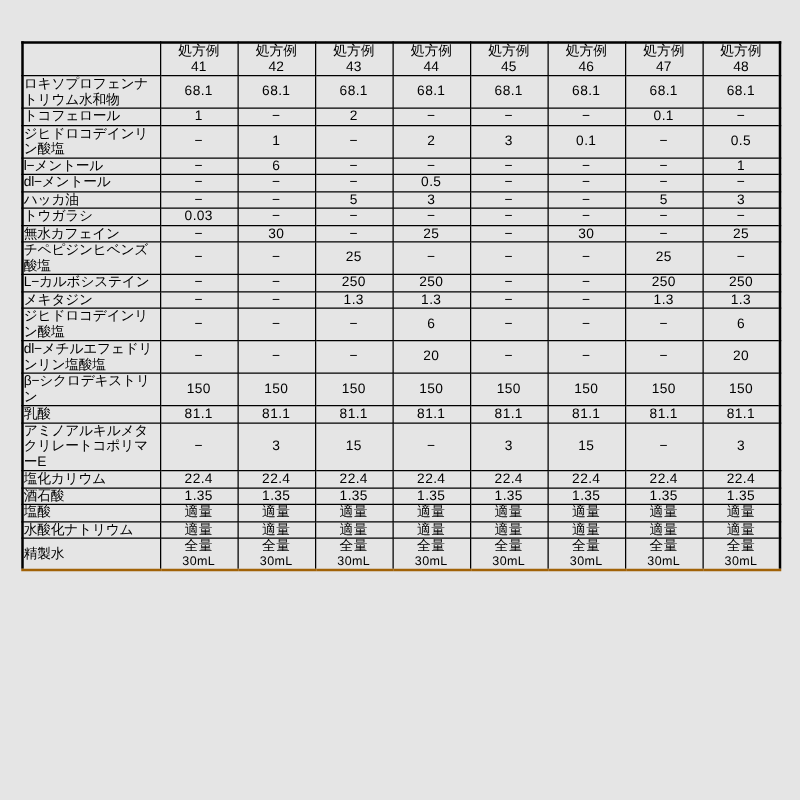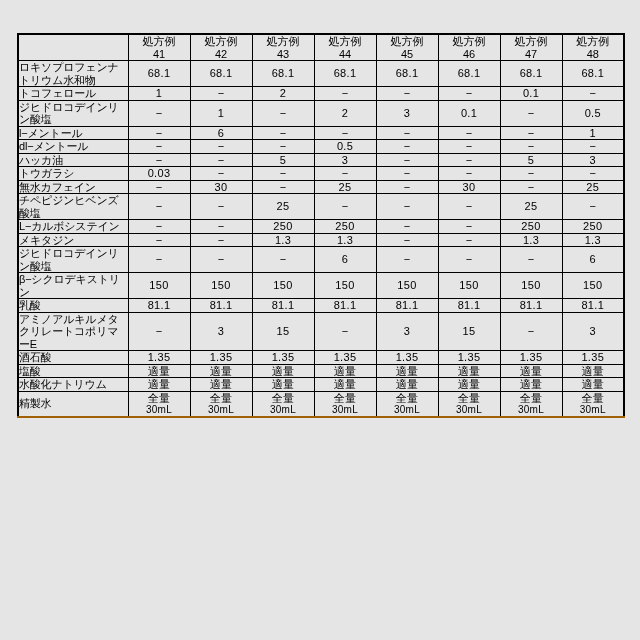--- a/index.html
+++ b/index.html
@@ -227,20 +227,31 @@
             <td class="val">−</td>
             <td class="val">−</td>
             <td class="val">−</td>
             <td class="val">6</td>
             <td class="val">−</td>
             <td class="val">−</td>
             <td class="val">−</td>
             <td class="val last-col">6</td>
           </tr>
           <tr>
+            <td class="ing">dl−メチルエフェドリンリン塩酸塩</td>
+            <td class="val">−</td>
+            <td class="val">−</td>
+            <td class="val">−</td>
+            <td class="val">20</td>
+            <td class="val">−</td>
+            <td class="val">−</td>
+            <td class="val">−</td>
+            <td class="val last-col">20</td>
+          </tr>
+          <tr>
             <td class="ing">β−シクロデキストリン</td>
             <td class="val">150</td>
             <td class="val">150</td>
             <td class="val">150</td>
             <td class="val">150</td>
             <td class="val">150</td>
             <td class="val">150</td>
             <td class="val">150</td>
             <td class="val last-col">150</td>
           </tr>
@@ -258,20 +269,31 @@
           <tr>
             <td class="ing">アミノアルキルメタクリレートコポリマーE</td>
             <td class="val">−</td>
             <td class="val">3</td>
             <td class="val">15</td>
             <td class="val">−</td>
             <td class="val">3</td>
             <td class="val">15</td>
             <td class="val">−</td>
             <td class="val last-col">3</td>
+          </tr>
+          <tr>
+            <td class="ing">塩化カリウム</td>
+            <td class="val">22.4</td>
+            <td class="val">22.4</td>
+            <td class="val">22.4</td>
+            <td class="val">22.4</td>
+            <td class="val">22.4</td>
+            <td class="val">22.4</td>
+            <td class="val">22.4</td>
+            <td class="val last-col">22.4</td>
           </tr>
           <tr>
             <td class="ing">酒石酸</td>
             <td class="val">1.35</td>
             <td class="val">1.35</td>
             <td class="val">1.35</td>
             <td class="val">1.35</td>
             <td class="val">1.35</td>
             <td class="val">1.35</td>
             <td class="val">1.35</td>

